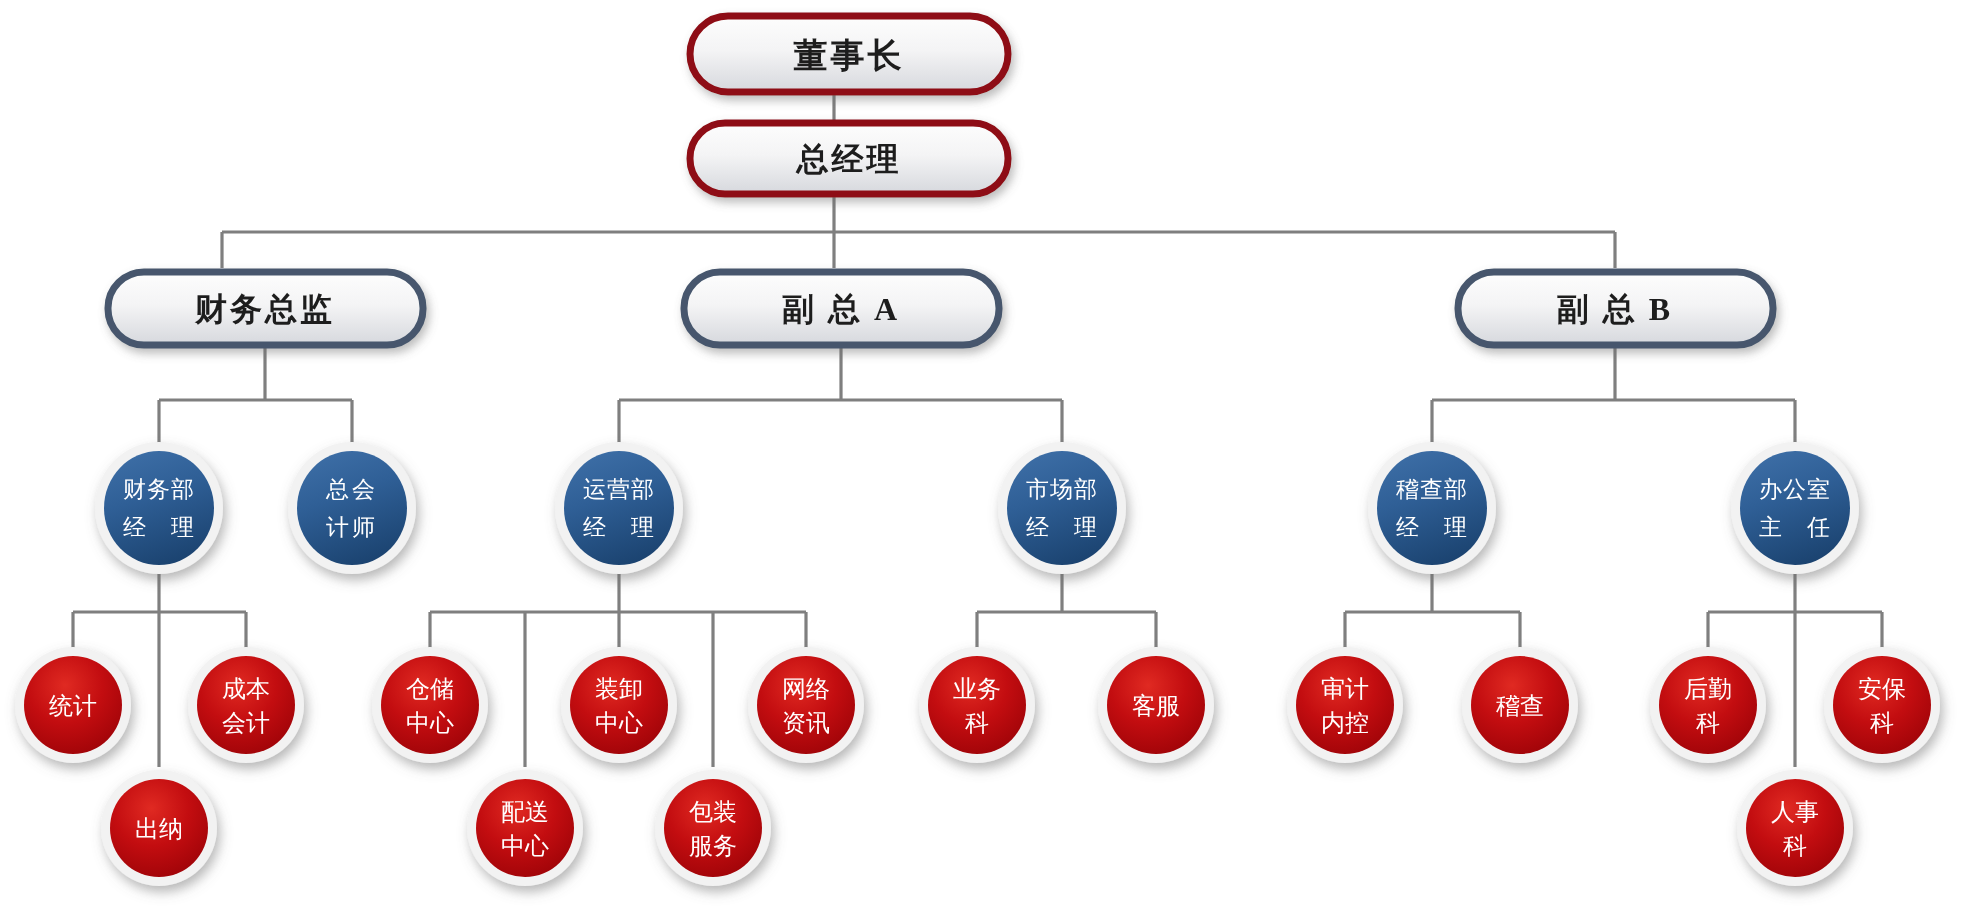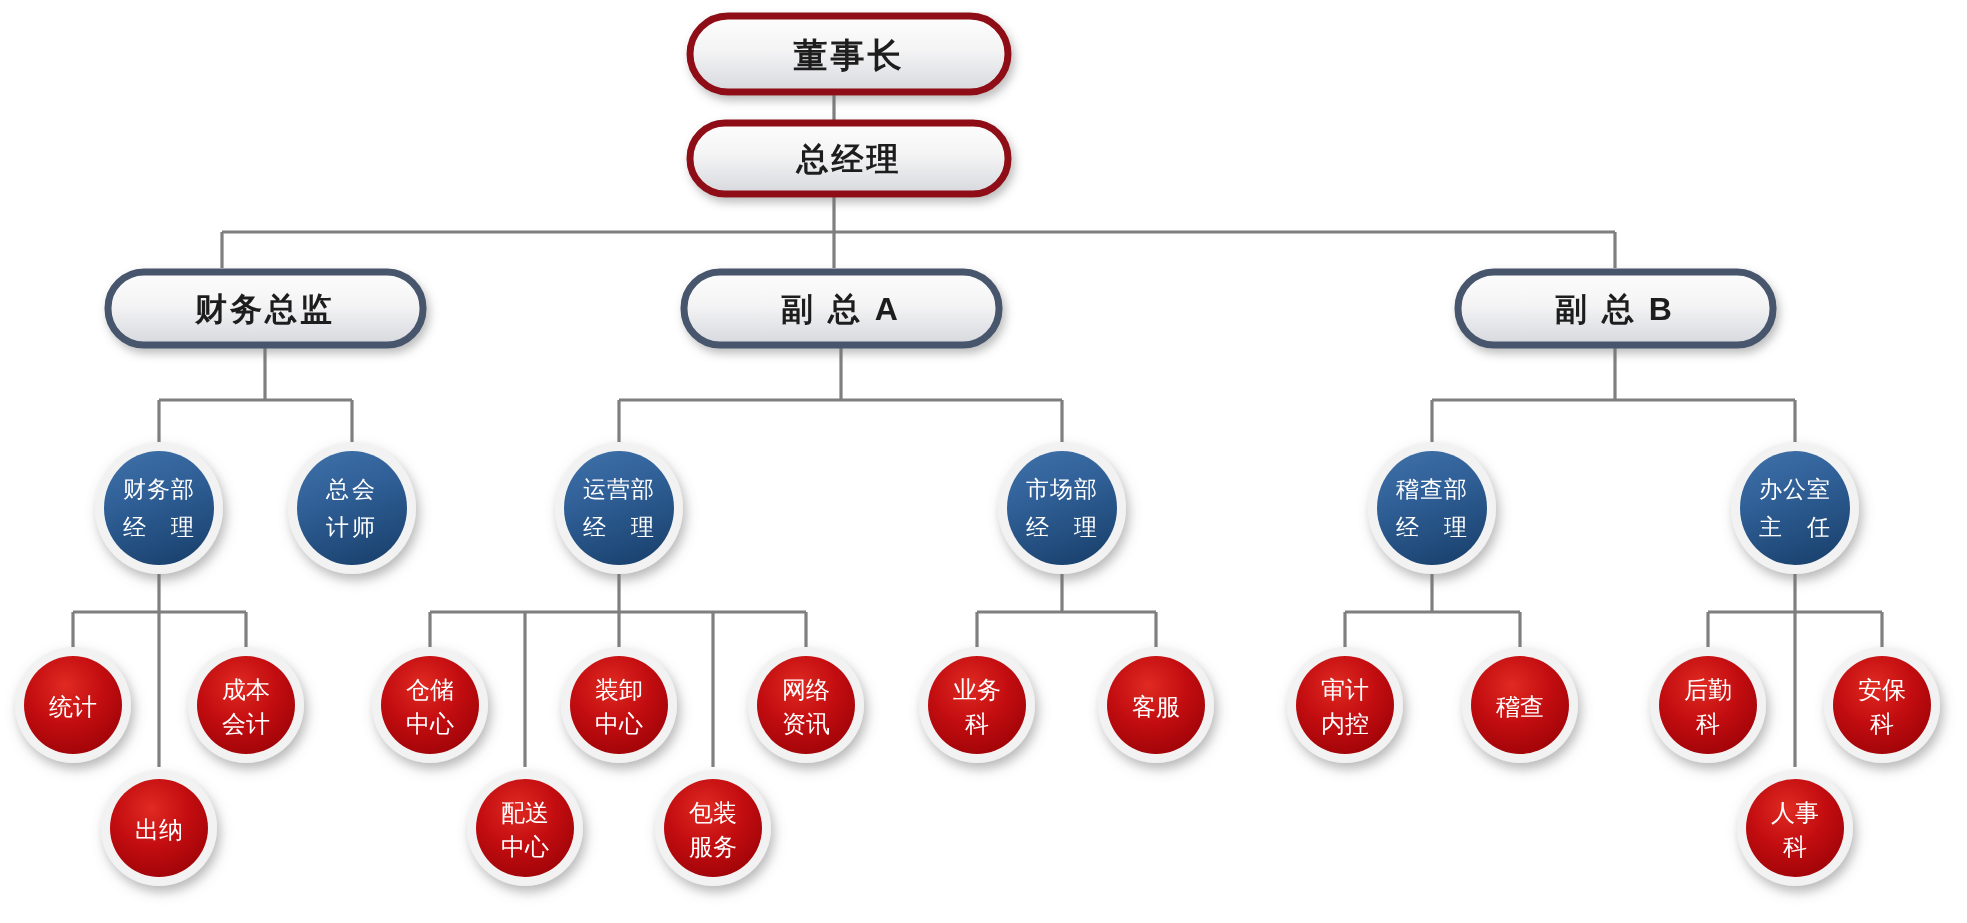--- a/index.html
+++ b/index.html
@@ -7,20 +7,21 @@
     margin: 0; padding: 0;
     width: 1967px; height: 923px;
     background: #ffffff;
     font-family: "Liberation Sans", "DejaVu Sans", sans-serif;
     overflow: hidden;
   }
   #chart-root {
     position: relative;
     width: 1967px; height: 923px;
     background: #ffffff;
+    font-family: Liberation Serif, serif;
   }
   #org-svg { position: absolute; left: 0; top: 0; }
   .conn { stroke: #7f7f7f; stroke-width: 3.2; fill: none; stroke-linecap: butt; }
 
   
   .pill-text {
     font-weight: bold;
     fill: #1d1d1d;
     text-anchor: middle;
     dominant-baseline: central;

